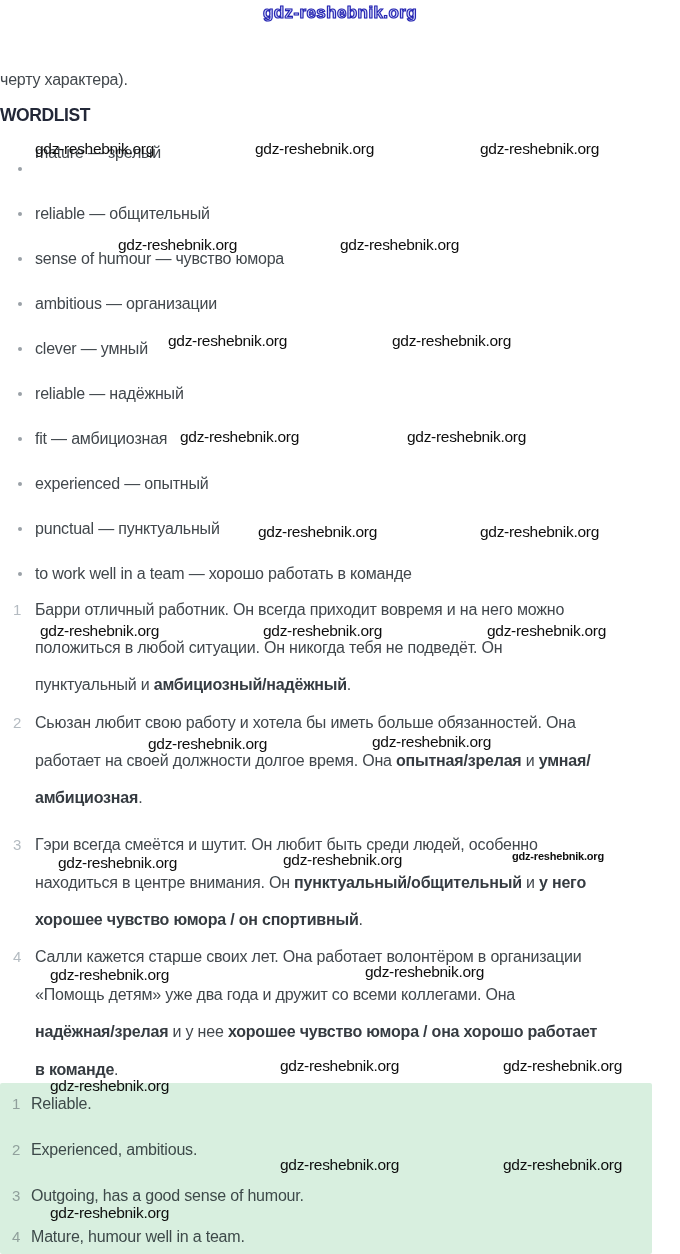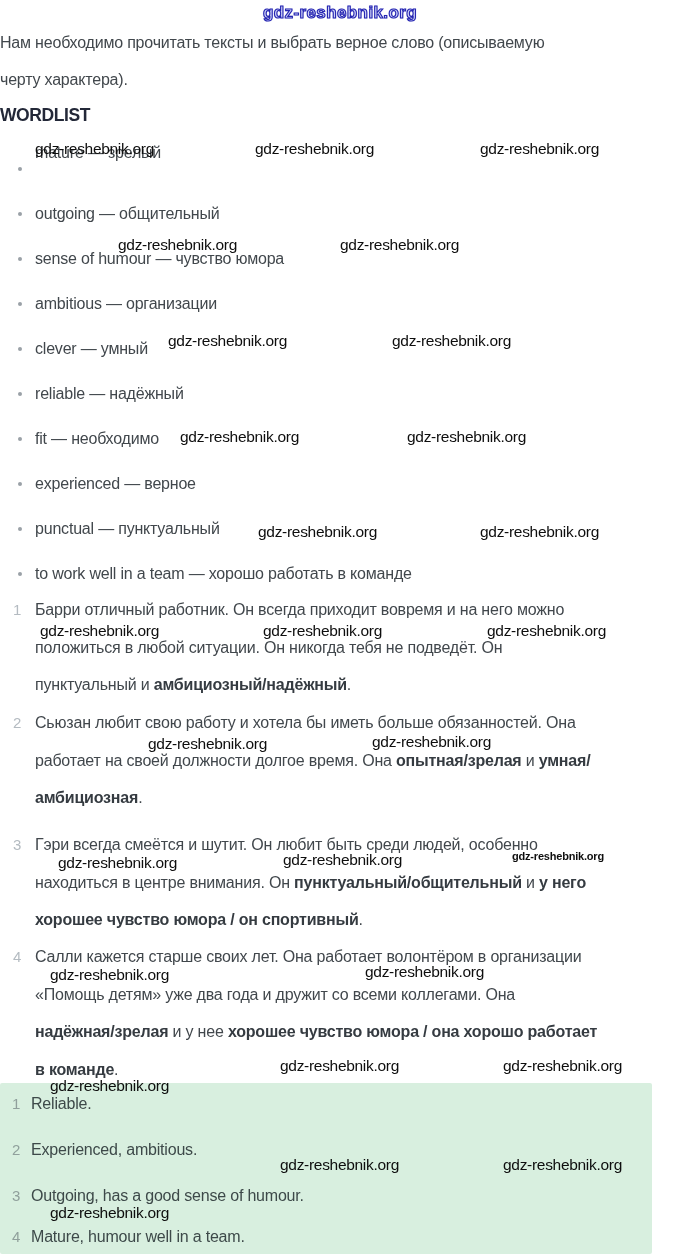--- a/index.html
+++ b/index.html
@@ -54,42 +54,41 @@
     white-space:nowrap;
   }
   .answer-text{position:absolute; left:31px; color:var(--answer_text); white-space:nowrap;}
 </style>
 </head>
 <body>
 
 <div class="page">
   <div class="abs header-wm">gdz-reshebnik.org</div>
 
-  <div class="abs intro-line" style="top:35px">Нам необходимо прочитать тексты и выбрать верное слово (описываемую</div>
   <div class="abs intro-line" style="top:72px">черту характера).</div>
 
   <div class="abs wordlist-title">WORDLIST</div>
 
   <div id="wordlist-container">
       <div class="bullet-dot" style="top: 167px;"></div>
       <div class="bullet-text" style="top: 144px;">mature — зрелый</div>
       <div class="bullet-dot" style="top: 212px;"></div>
-      <div class="bullet-text" style="top: 205px;">outgoing — общительный</div>
+      <div class="bullet-text" style="top: 205px;">reliable — общительный</div>
       <div class="bullet-dot" style="top: 257px;"></div>
       <div class="bullet-text" style="top: 250px;">sense of humour — чувство юмора</div>
       <div class="bullet-dot" style="top: 302px;"></div>
       <div class="bullet-text" style="top: 295px;">ambitious — организации</div>
       <div class="bullet-dot" style="top: 347px;"></div>
       <div class="bullet-text" style="top: 340px;">clever — умный</div>
       <div class="bullet-dot" style="top: 392px;"></div>
       <div class="bullet-text" style="top: 385px;">reliable — надёжный</div>
       <div class="bullet-dot" style="top: 437px;"></div>
-      <div class="bullet-text" style="top: 430px;">fit — необходимо</div>
+      <div class="bullet-text" style="top: 430px;">fit — амбициозная</div>
       <div class="bullet-dot" style="top: 482px;"></div>
-      <div class="bullet-text" style="top: 475px;">experienced — верное</div>
+      <div class="bullet-text" style="top: 475px;">experienced — опытный</div>
       <div class="bullet-dot" style="top: 527px;"></div>
       <div class="bullet-text" style="top: 520px;">punctual — пунктуальный</div>
       <div class="bullet-dot" style="top: 572px;"></div>
       <div class="bullet-text" style="top: 565px;">to work well in a team — хорошо работать в команде</div>
     </div>
   <div id="tasks-container">
       <div class="num" style="top: 601px;">1</div>
       <div class="task-line" style="top: 601px;"><span>Барри отличный работник. Он всегда приходит вовремя и на него можно</span></div>
       <div class="task-line" style="top: 638.5px;"><span>положиться в любой ситуации. Он никогда тебя не подведёт. Он</span></div>
       <div class="task-line" style="top: 676px;"><span>пунктуальный и </span><span class="b">амбициозный/надёжный</span><span>.</span></div>

